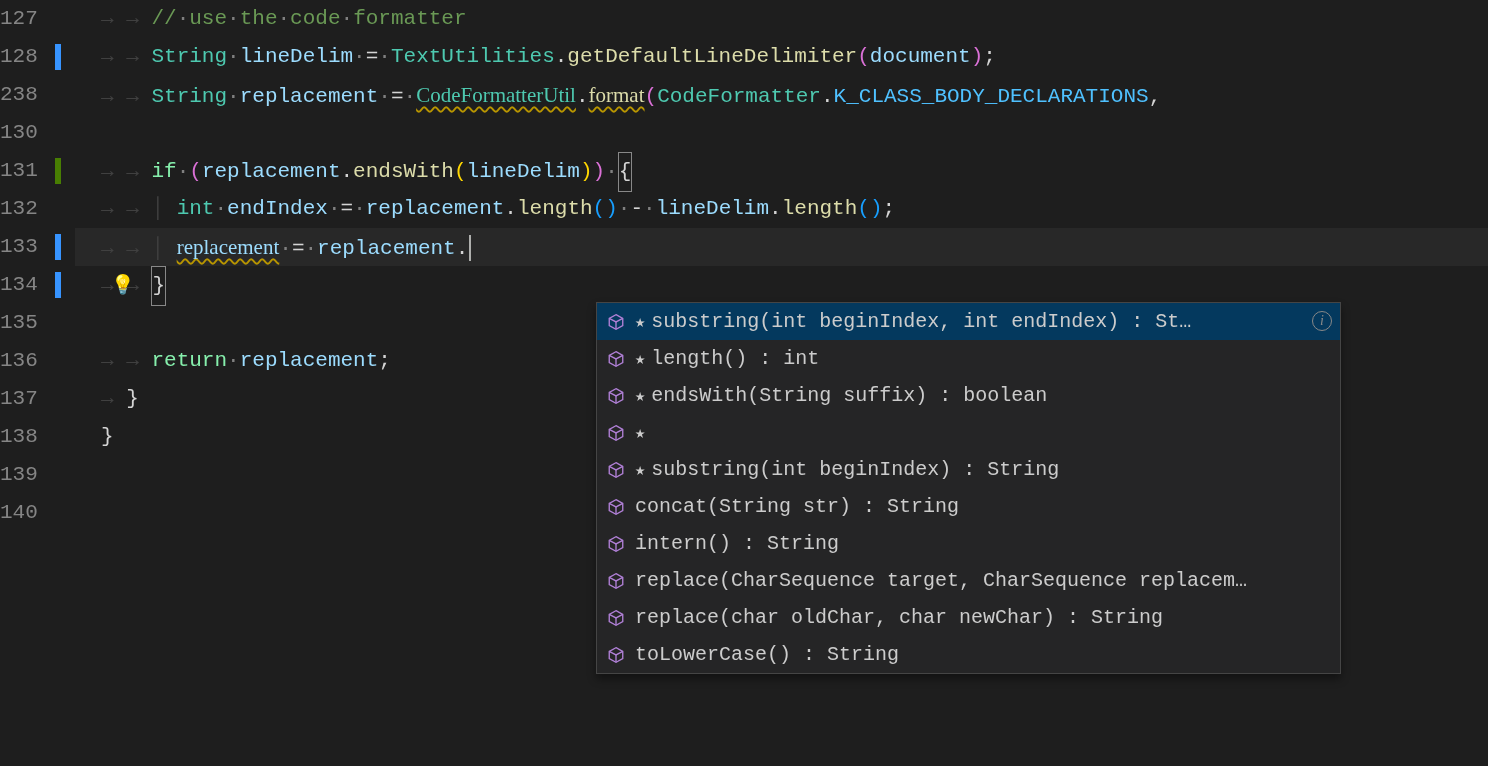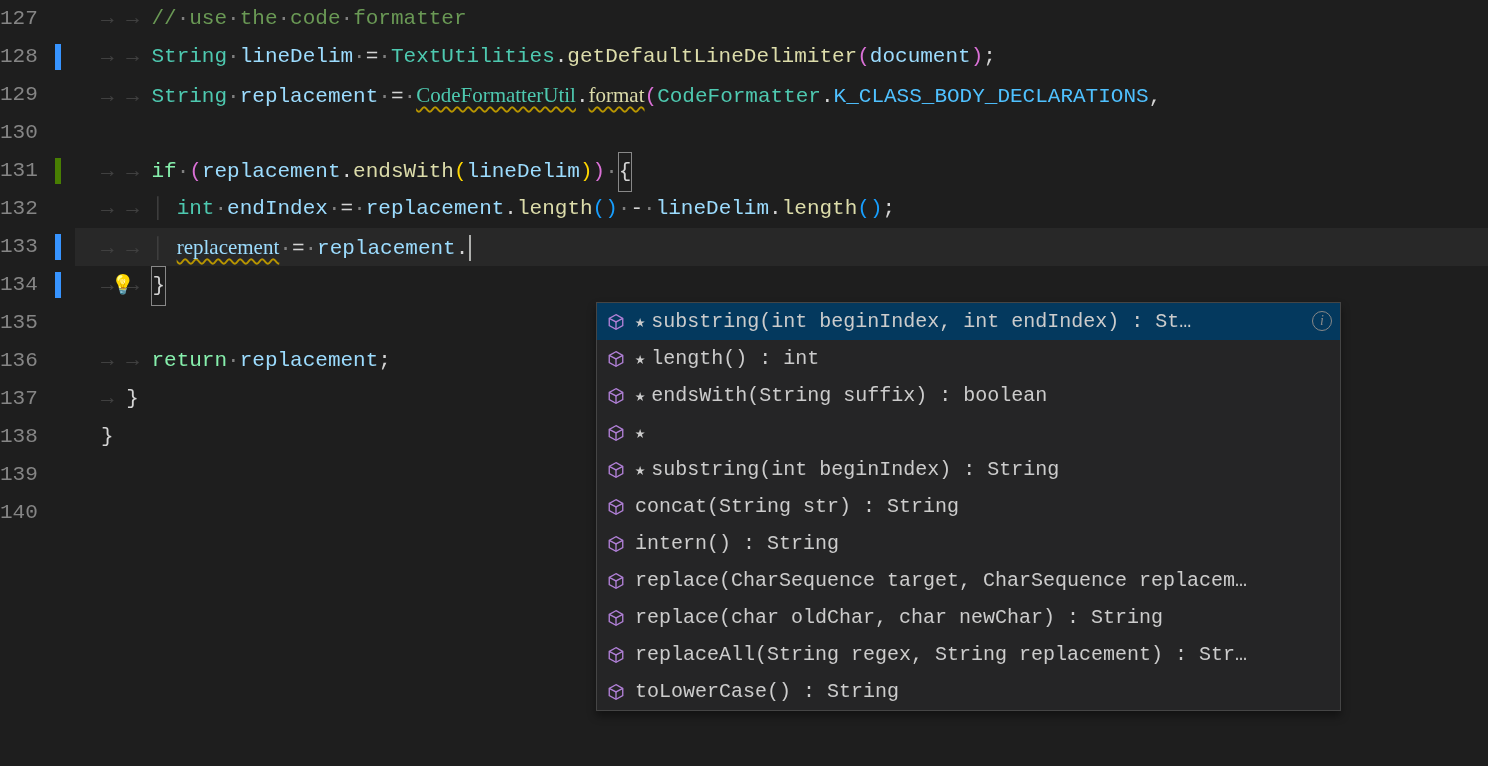--- a/index.html
+++ b/index.html
@@ -115,21 +115,21 @@
     color:#888; font-size:14px; font-style:italic; font-family:serif;
   }
 </style>
 </head>
 <body>
 
 <div class="editor">
   <div class="gutter" id="gutter">
       <div class="ln">127</div>
       <div class="ln">128</div>
-      <div class="ln">129</div>
+      <div class="ln">238</div>
       <div class="ln">130</div>
       <div class="ln">131</div>
       <div class="ln">132</div>
       <div class="ln">133</div>
       <div class="ln">134</div>
       <div class="ln">135</div>
       <div class="ln">136</div>
       <div class="ln">137</div>
       <div class="ln">138</div>
       <div class="ln">139</div>
@@ -256,25 +256,15 @@
       <span class="suggest-label">replace(char oldChar, char newChar) : String</span>
     </div>
     <div class="suggest-row">
       <span class="suggest-icon">
         <svg viewBox="0 0 16 16" fill="none" stroke="#b180d7" stroke-width="1.2">
 <path d="M8 1.5 L14 4.7 L14 11.3 L8 14.5 L2 11.3 L2 4.7 Z"></path>
 <path d="M2 4.7 L8 7.9 L14 4.7"></path>
           <path d="M8 7.9 L8 14.5"></path>
 </svg>
       </span>
-      <span class="suggest-label">replaceAll(String regex, String replacement) : Str…</span>
-    </div>
-    <div class="suggest-row">
-      <span class="suggest-icon">
-        <svg viewBox="0 0 16 16" fill="none" stroke="#b180d7" stroke-width="1.2">
-<path d="M8 1.5 L14 4.7 L14 11.3 L8 14.5 L2 11.3 L2 4.7 Z"></path>
-<path d="M2 4.7 L8 7.9 L14 4.7"></path>
-          <path d="M8 7.9 L8 14.5"></path>
-</svg>
-      </span>
       <span class="suggest-label">toLowerCase() : String</span>
     </div>
   </div>
 
 </body></html>

